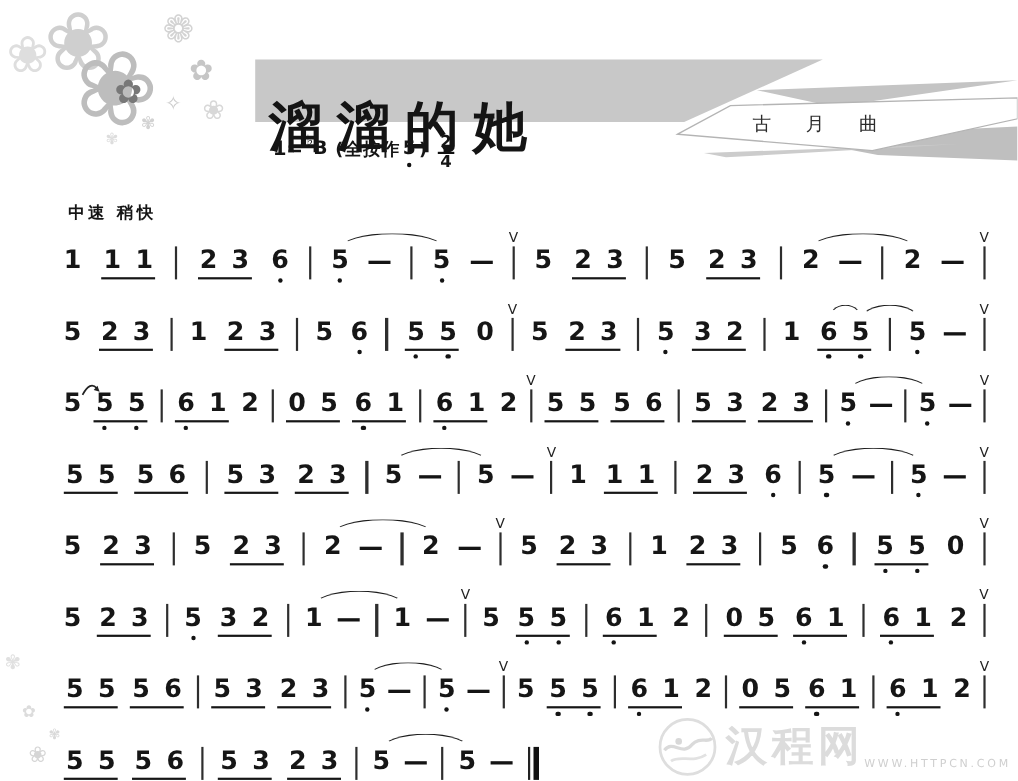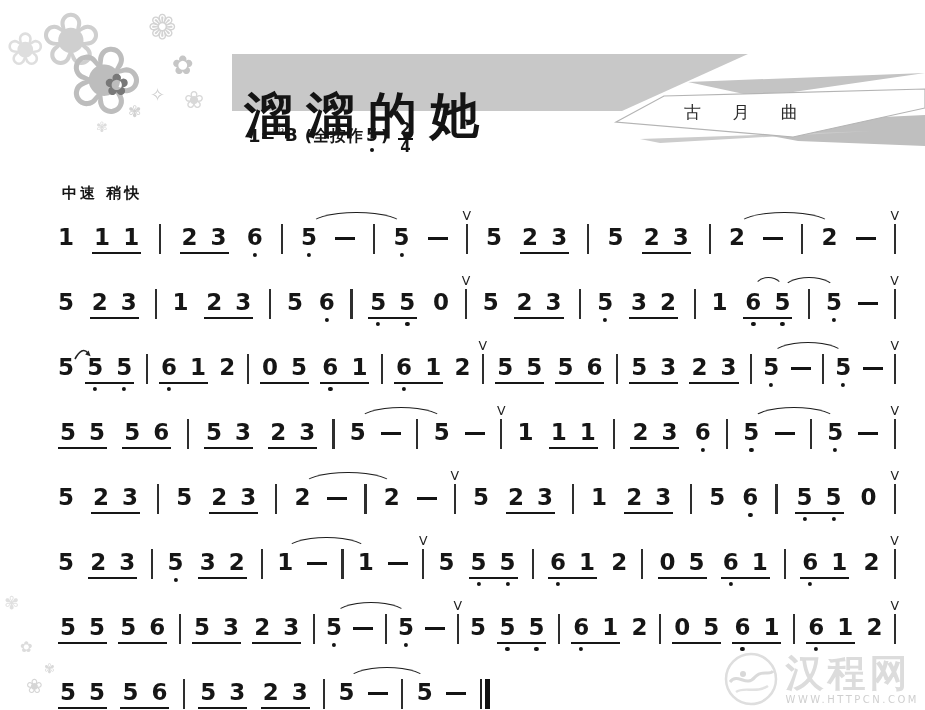--- a/index.html
+++ b/index.html
@@ -51,21 +51,21 @@
   .barend{display:inline-flex;gap:3px;margin-top:-2px;}
   .barend i{display:block;height:30px;}
   .barend .thin{width:2px;background:#222;}
   .barend .thick{width:5.5px;background:#111;}
   .slur{position:absolute;top:6px;height:13px;border:1.7px solid transparent;
     border-top-color:#1d1d1d;border-bottom:none;
     border-radius:50% 50% 0 0/100% 100% 0 0;pointer-events:none;}
   .orn{position:absolute;top:-8px;right:-18px;}
   
   .watermark{position:absolute;right:6px;bottom:2px;z-index:0;display:flex;align-items:center;gap:6px;}
-  .wm-text{display:flex;flex-direction:column;align-items:flex-start;}
+  .wm-text{display:flex;flex-direction:row;align-items:flex-end;}
   .wm-name{font-size:38px;font-weight:bold;color:#dcdcdc;letter-spacing:4px;line-height:1.1;}
   .wm-url{font-size:10px;color:#cfcfcf;letter-spacing:2.5px;}
 </style>
 </head>
 <body>
 
 <svg id="banner-svg" width="925" height="170">
   <polygon points="232,54 748,54 622,111 232,111" fill="#c8c8c8"></polygon>
   <polygon points="688,82 925,73 758,97" fill="#c4c4c4"></polygon>
   <polygon points="714,125 925,115 925,146 798,141" fill="#bfbfbf"></polygon>

